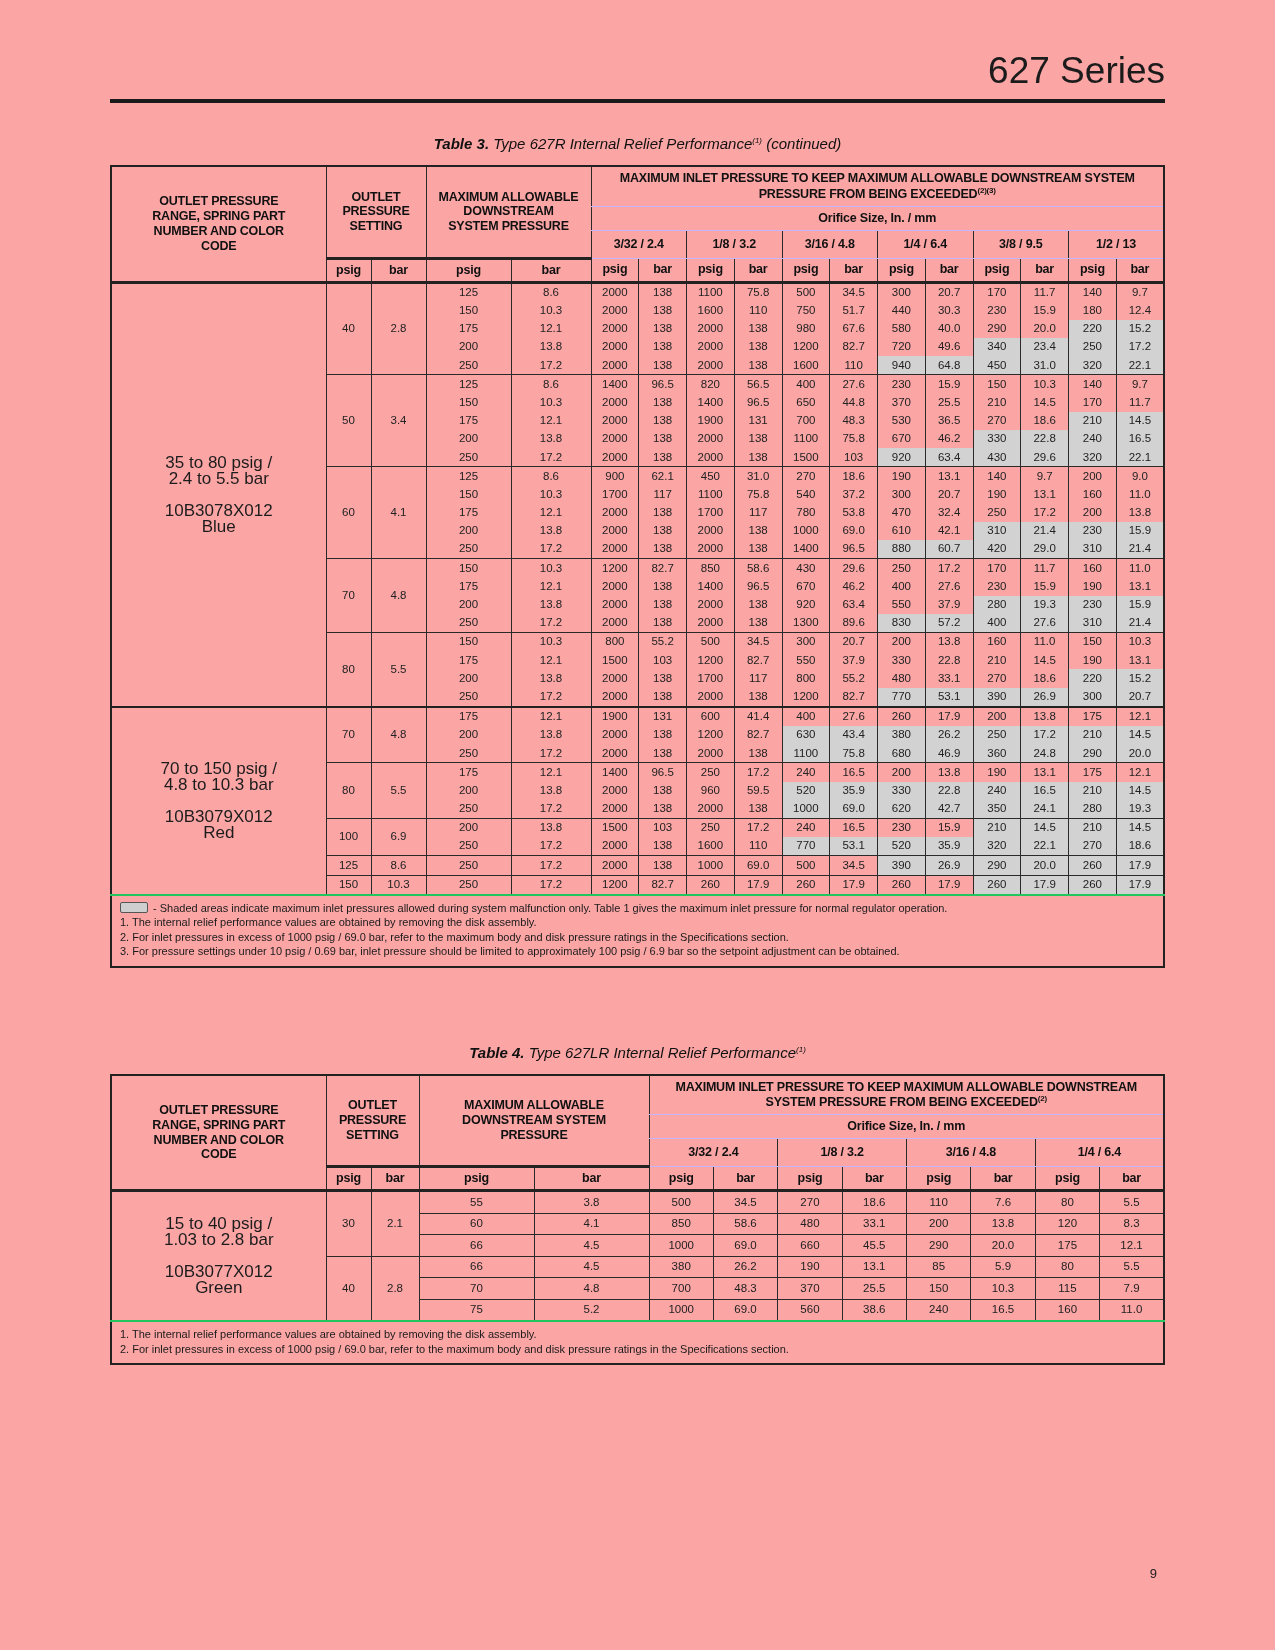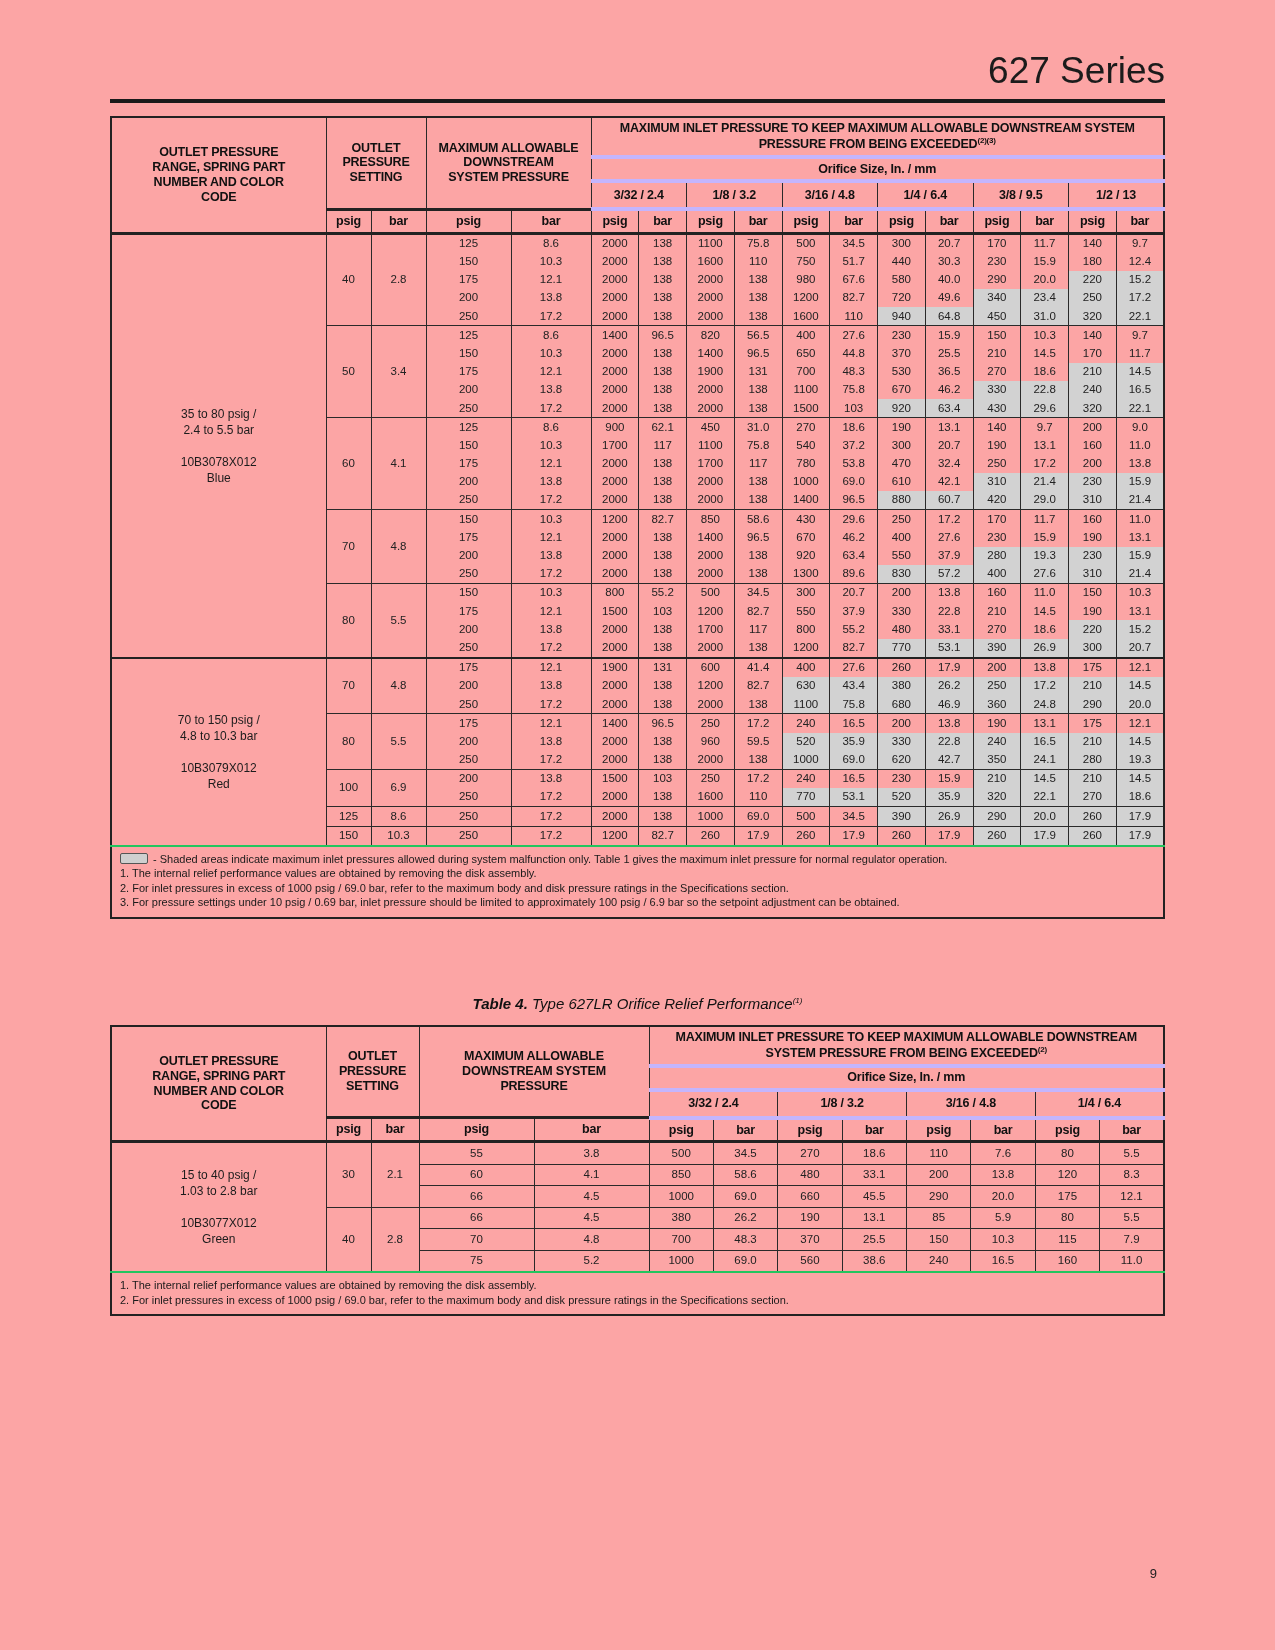--- a/index.html
+++ b/index.html
@@ -10,26 +10,26 @@
   .rule{margin-top:7px;height:4px;background:#1a1a1a;}
   .caption{text-align:center;font-style:italic;font-size:15px;color:#111;}
   .cap3{margin-top:32px;}
   .cap4{margin-top:76px;}
   .caption .capb{font-weight:bold;}
   sup{font-size:8px;}
   table.dtable{border-collapse:collapse;width:100%;table-layout:fixed;margin-top:13px;
                border:2px solid #222;}
   .dtable th,.dtable td{border-left:1px solid #2a2a2a;padding:0;text-align:center;vertical-align:middle;}
   .dtable th{font-weight:bold;font-size:12.5px;line-height:1.18;letter-spacing:-0.2px;color:#111;}
-  .hb{border-bottom:4px solid #c4b5fd;}
+  .hb{border-bottom:1px solid #c4b5fd;}
   .hdrbot{border-bottom:3px solid #222 !important;}
   .unit{font-size:12px;}
   td.val,td.mval{font-size:11.5px;color:#222;height:18.2px;line-height:1;}
   #t4 td.val,#t4 td.mval{height:20.5px;}
-  td.lblcell{font-size:12px;line-height:16px;vertical-align:middle;}
+  td.lblcell{font-size:17px;line-height:16px;vertical-align:middle;}
   td.lblcell .gap{height:16px;}
   .bt{border-top:1px solid #2a2a2a;}
   .bt2{border-top:2px solid #222;}
   .sh{background:#d2d2d2;}
   td.notes{border-top:2px solid #22c55e;text-align:left;font-size:11px;line-height:1.32;
            padding:5px 8px 7px 8px;color:#1a1a1a;}
   .swatch{display:inline-block;width:26px;height:9px;background:#cfcfcf;border:1px solid #555;
           border-radius:2px;margin-right:5px;vertical-align:-1px;}
   .noteline{margin:0;}
   .pagenum{position:absolute;right:118px;top:1566px;font-size:13px;color:#222;}
@@ -37,20 +37,23 @@
 </style>
 </head>
 <body>
 
 <div class="page">
   <div class="content">
 
     <div class="brand">627 Series</div>
     <div class="rule"></div>
 
+    <div class="caption cap3">
+      <span class="capb">Table 3.</span><span> Type 627R Internal Relief Performance</span><sup>(1)</sup><span> (continued)</span>
+    </div>
     <table class="dtable" id="t3">
         <colgroup>
           <col style="width: 215px;">
           <col style="width: 45px;">
           <col style="width: 55px;">
           <col style="width: 85px;">
           <col style="width: 80px;">
           <col>
           <col>
           <col>
@@ -671,21 +674,21 @@
               <div class="noteline"><span class="swatch"></span><span>- Shaded areas indicate maximum inlet pressures allowed during system malfunction only. Table 1 gives the maximum inlet pressure for normal regulator operation.</span></div>
               <div class="noteline">1. The internal relief performance values are obtained by removing the disk assembly.</div>
               <div class="noteline">2. For inlet pressures in excess of 1000 psig / 69.0 bar, refer to the maximum body and disk pressure ratings in the Specifications section.</div>
               <div class="noteline">3. For pressure settings under 10 psig / 0.69 bar, inlet pressure should be limited to approximately 100 psig / 6.9 bar so the setpoint adjustment can be obtained.</div>
             </td>
           </tr>
         </tfoot>
       </table>
 
     <div class="caption cap4">
-      <span class="capb">Table 4.</span><span> Type 627LR Orifice Relief Performance</span><sup>(1)</sup><span></span>
+      <span class="capb">Table 4.</span><span> Type 627LR Internal Relief Performance</span><sup>(1)</sup><span></span>
     </div>
     <table class="dtable" id="t4">
         <colgroup>
           <col style="width: 215px;">
           <col style="width: 45px;">
           <col style="width: 48px;">
           <col style="width: 115px;">
           <col style="width: 115px;">
           <col>
           <col>

